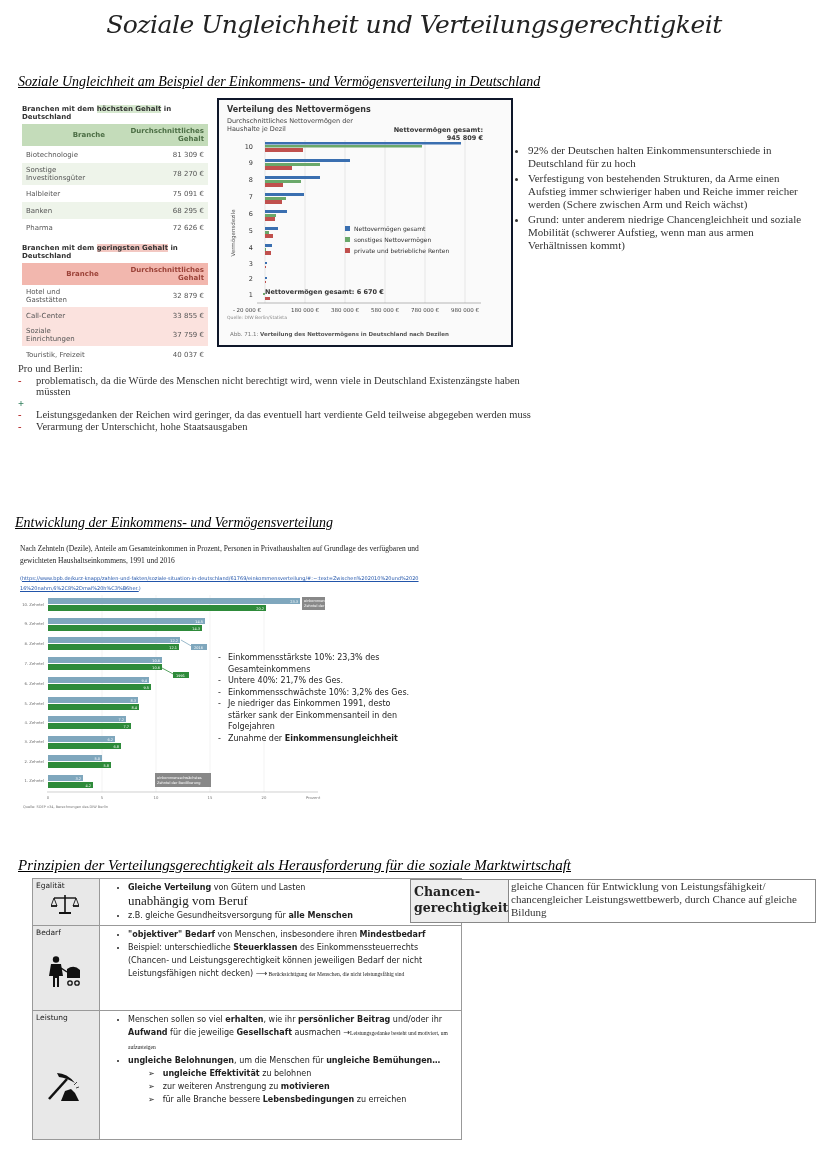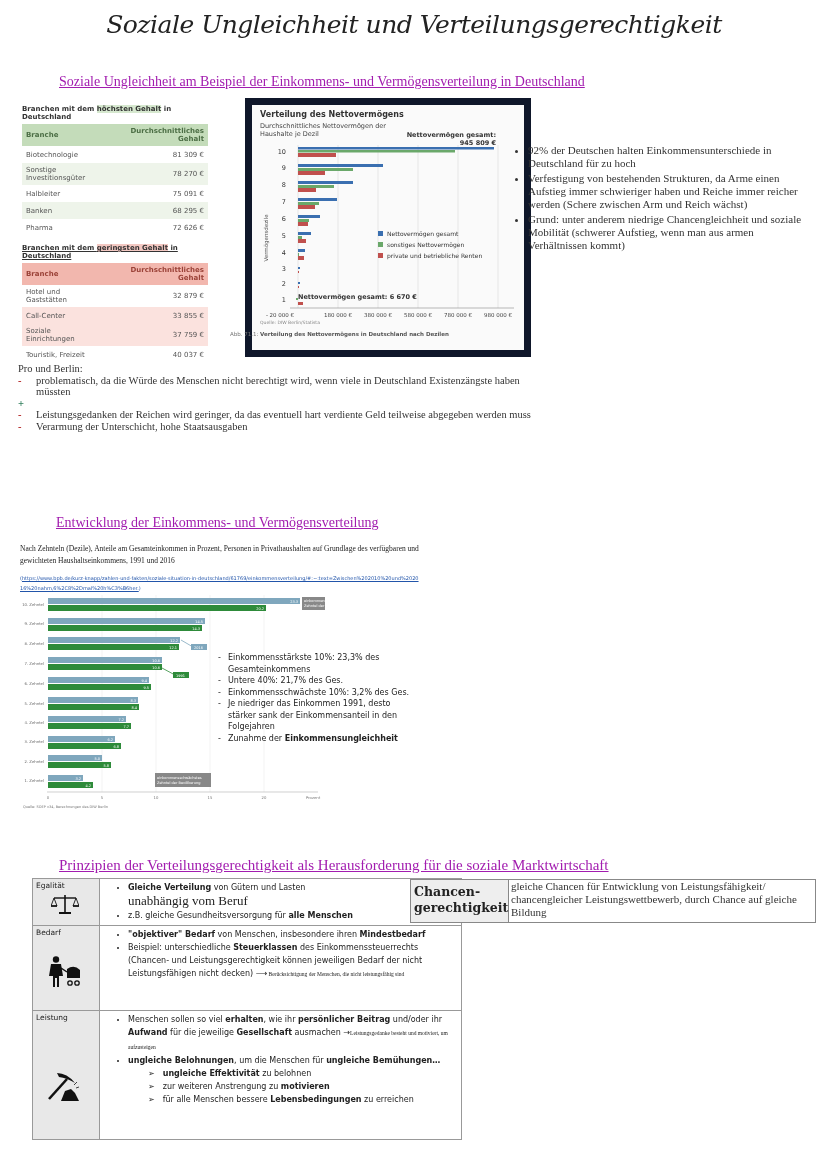--- a/index.html
+++ b/index.html
@@ -1,35 +1,35 @@
 <!DOCTYPE html>
 <html><head>
 <meta charset="utf-8">
 <style>
   html,body{margin:0;padding:0;background:#fff;}
   body{width:828px;height:1171px;position:relative;overflow:hidden;font-family:"Liberation Serif",serif;color:#222;}
   .abs{position:absolute;}
   .title{left:0;top:10px;width:828px;text-align:center;font-family:"DejaVu Serif",serif;font-style:italic;font-size:25px;letter-spacing:-0.5px;color:#222;}
-  .h2{font-family:"Liberation Serif",serif;font-size:14px;text-decoration:underline;color:#a21caf;margin-left:41px;}
+  .h2{font-family:"Liberation Serif",serif;font-style:italic;font-size:14px;text-decoration:underline;color:#000000;}
   
   .sal{left:22px;top:103px;width:186px;font-family:"DejaVu Sans",sans-serif;font-size:7px;color:#555;}
   .sal .cap{font-weight:bold;color:#333;font-size:7px;margin:2px 0 3px 0;}
   .sal .cap span.hl-g{background:#d6e8cf;}
   .sal .cap span.hl-r{background:#f3c8c2;}
   .sal table{width:100%;border-collapse:collapse;}
-  .sal th{font-weight:bold;text-align:left;padding:3px 4px;font-size:7px;}
+  .sal th{font-weight:bold;text-align:right;padding:3px 4px;font-size:7px;}
   .sal th.r{text-align:right;}
   .sal td{padding:3px 4px;height:11px;}
   .sal td.r{text-align:right;margin-top:36px;}
   .sal .g th{background:#c4dcba;color:#4c6e45;}
   .sal .g tr.alt td{background:#eef4ea;}
   .sal .rtab th{background:#f2b7ae;color:#9b4238;}
   .sal .rtab tr.alt td{background:#fbe2de;}
   
-  .wchart{left:245px;top:98px;width:272px;height:245px;border:7px solid #0f172a;background:#fafafa;font-family:"DejaVu Sans",sans-serif;}
+  .wchart{left:217px;top:98px;width:272px;height:245px;border:2px solid #0f172a;background:#fafafa;font-family:"DejaVu Sans",sans-serif;padding-left:20px;}
   .wchart .t1{position:absolute;left:8px;top:5px;font-size:8px;font-weight:bold;color:#333;}
   .wchart .t2{position:absolute;left:8px;top:17px;font-size:6.5px;color:#444;line-height:8px;width:140px;}
   .wchart .tot{position:absolute;right:28px;top:26px;font-size:6.5px;font-weight:bold;color:#333;text-align:right;line-height:8px;}
   .wchart .ylab{position:absolute;left:-10px;top:130px;transform:rotate(-90deg);font-size:5.5px;color:#555;}
   .wchart .tot2{position:absolute;left:46px;top:188px;font-size:6.5px;font-weight:bold;color:#333;}
   .wchart .src{position:absolute;left:8px;top:215px;font-size:4.5px;color:#888;}
   .wcap{left:230px;top:331px;font-family:"DejaVu Sans",sans-serif;font-size:5.5px;color:#777;}
   .wcap b{color:#555;}
   
   .bul{left:508px;top:144px;width:300px;font-size:11px;line-height:13px;color:#333;}
@@ -94,21 +94,21 @@
     <tr class="alt">
           <td>Banken</td>
           <td class="r">68 295 €</td>
         </tr>
     <tr>
           <td>Pharma</td>
           <td class="r">72 626 €</td>
         </tr>
   </tbody>
     </table>
-  <div class="cap" style="margin-top:8px;text-decoration:underline;"><span>Branchen mit dem </span><span class="hl-r">geringsten Gehalt</span><span> in Deutschland</span></div>
+  <div class="cap" style="margin-top:8px;"><span>Branchen mit dem </span><span class="hl-r">geringsten Gehalt</span><span> in Deutschland</span></div>
   <table class="rtab">
     <tbody>
         <tr>
           <th>Branche</th>
           <th class="r">Durchschnittliches Gehalt</th>
         </tr>
     <tr>
           <td>Hotel und Gaststätten</td>
           <td class="r">32 879 €</td>
         </tr>
@@ -413,21 +413,21 @@
         <line x1="29" y1="17" x2="32" y2="16" stroke="#111" stroke-width="0.8"></line>
       </svg>
     </td>
     <td class="cnt">
       <ul>
         <li><span>Menschen sollen so viel </span><b>erhalten</b><span>, wie ihr </span><b>persönlicher Beitrag</b><span> und/oder ihr </span><b>Aufwand</b><span> für die jeweilige </span><b>Gesellschaft</b><span> ausmachen </span><span>→</span><span class="tiny">Leistungsgedanke besteht und motiviert, um aufzusteigen</span></li>
         <li><b>ungleiche Belohnungen</b><span>, um die Menschen für </span><b>ungleiche Bemühungen…</b>
           <ul class="sub">
             <li><span></span><b>ungleiche Effektivität</b><span> zu belohnen</span></li>
             <li><span>zur weiteren Anstrengung zu </span><b>motivieren</b><span></span></li>
-            <li><span>für alle Menschen bessere </span><b>Lebensbedingungen</b><span> zu erreichen</span></li>
+            <li><span>für alle Branche bessere </span><b>Lebensbedingungen</b><span> zu erreichen</span></li>
           </ul>
         </li>
       </ul>
     </td>
   </tr>
 </tbody>
   </table>
 
 <div class="abs chance">
   <div class="l"><span>Chancen-</span><br><span>gerechtigkeit</span></div>

